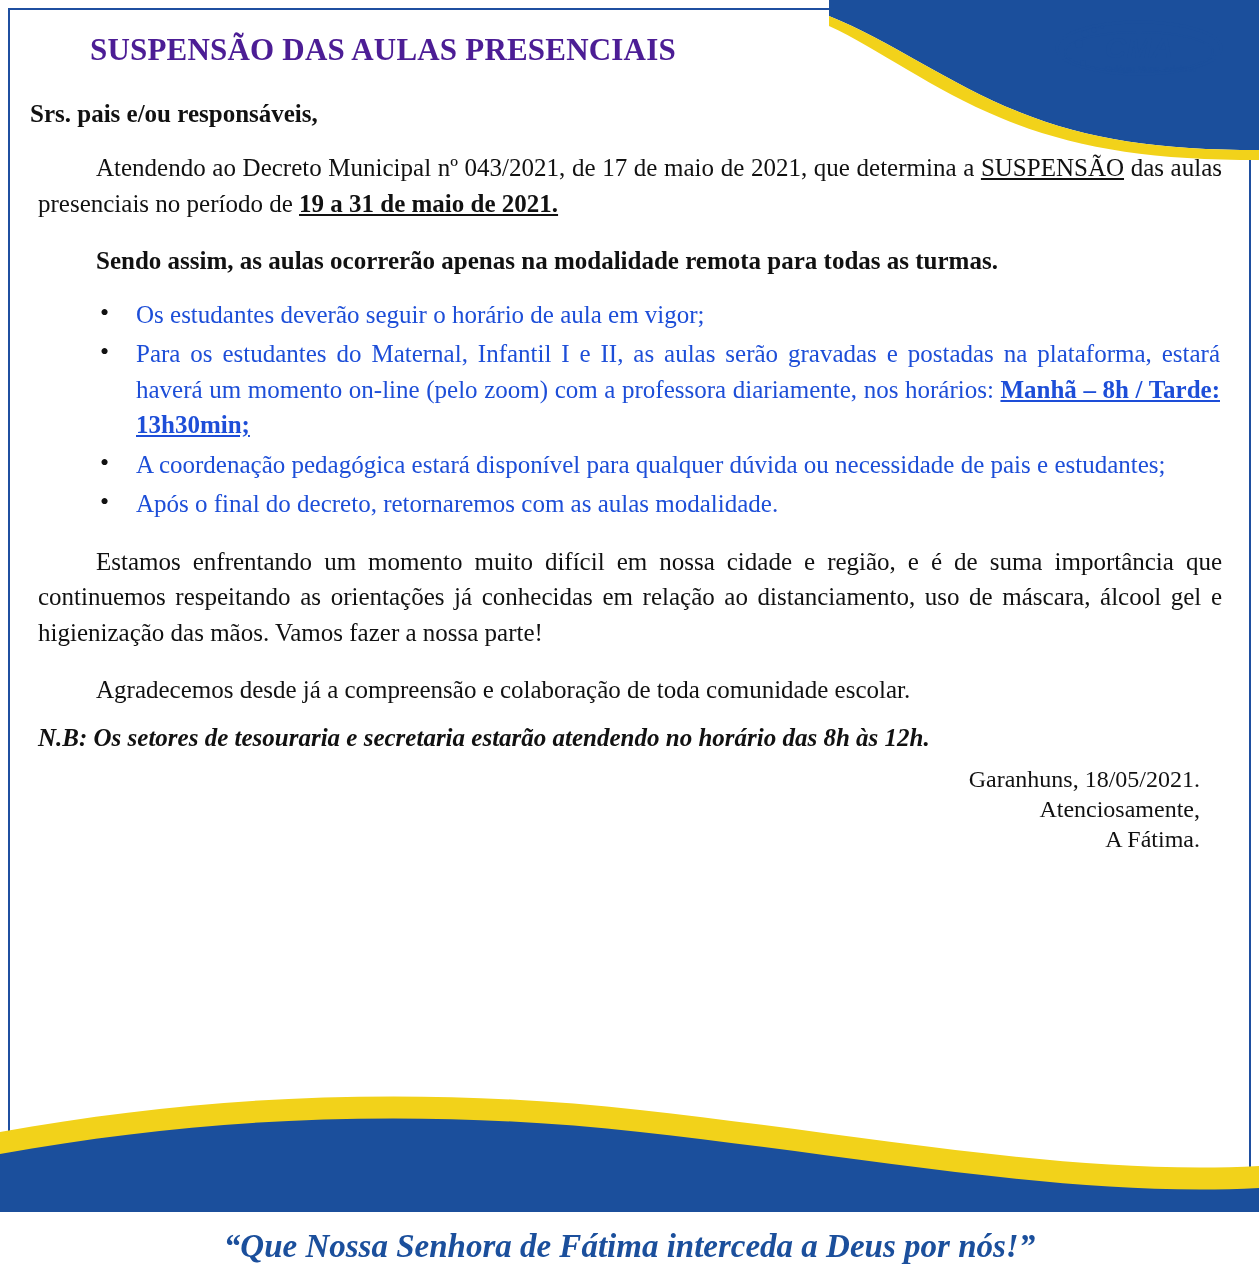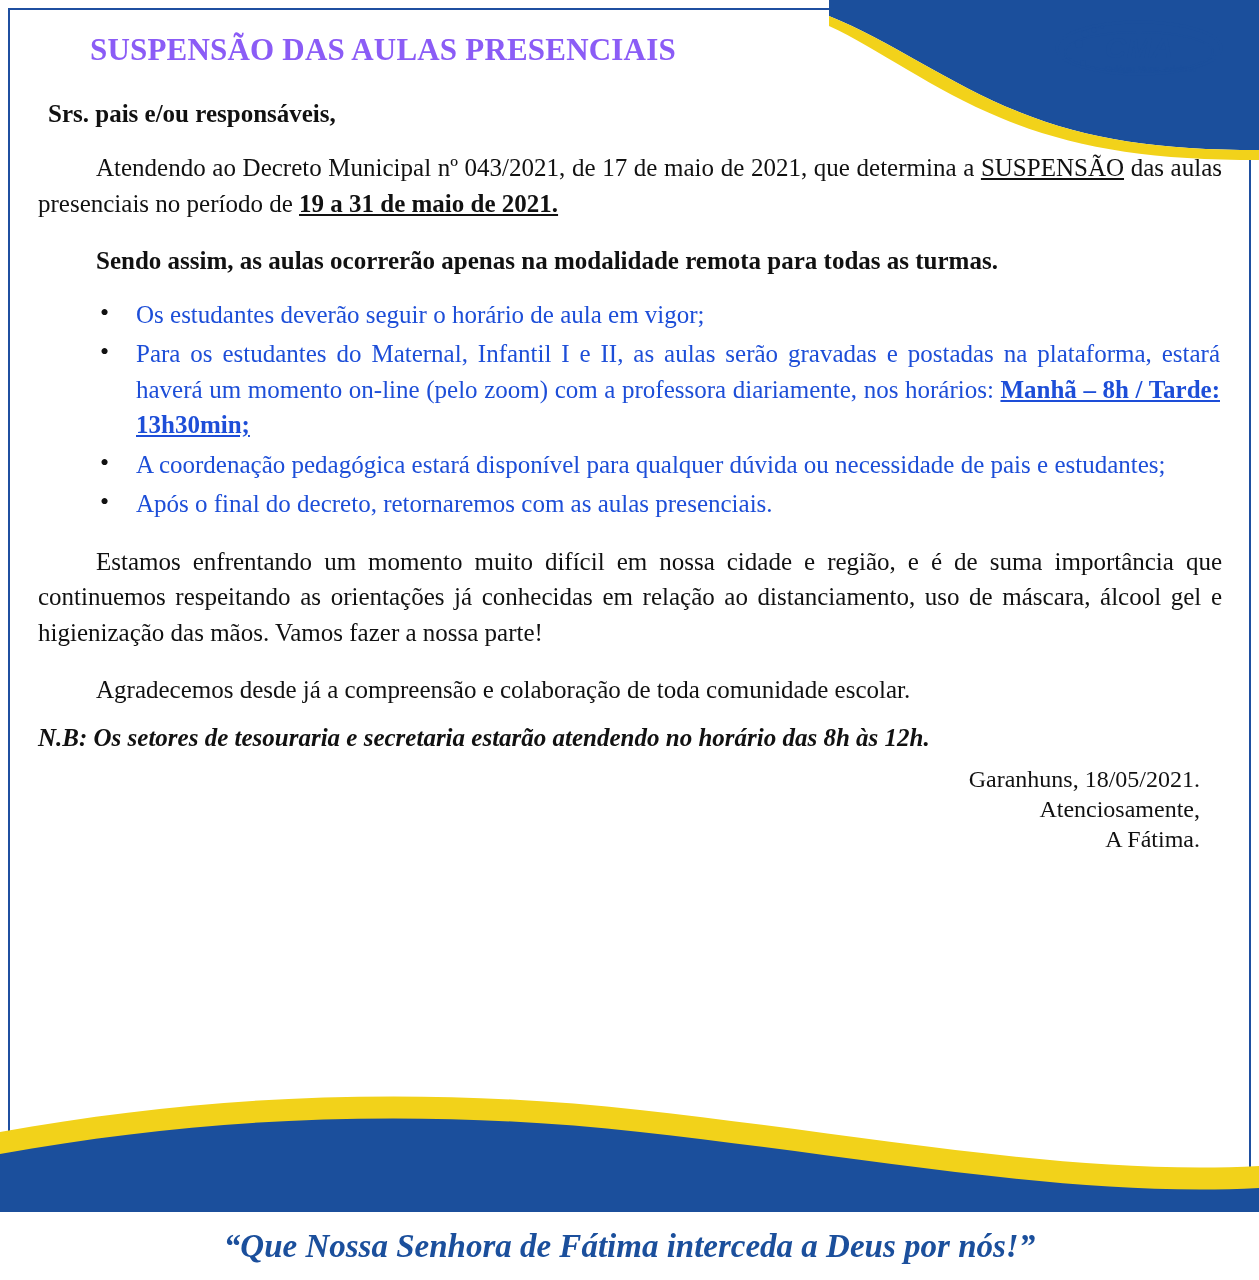--- a/index.html
+++ b/index.html
@@ -62,32 +62,32 @@
 
   
   .content {
     position: absolute;
     left: 30px;
     top: 22px;
     width: 1200px;
   }
 
   .doc-title {
-    color: #8b5cf6;
+    color: #4c1d95;
     font-weight: bold;
     font-size: 31px;
     letter-spacing: 0.2px;
     margin: 10px 0 0 60px;
     white-space: nowrap;
   }
 
   .salutation {
     font-weight: bold;
     font-size: 25px;
-    margin: 32px 0 0 18px;
+    margin: 32px 0 0 0;
     color: #111;
   }
 
   .para {
     font-size: 25px;
     line-height: 1.42;
     text-align: justify;
     text-justify: inter-word;
     margin: 22px 8px 0 8px;
     color: #111;
@@ -181,21 +181,21 @@
     <div class="salutation">Srs. pais e/ou responsáveis,</div>
 
     <p class="para"><span>Atendendo ao Decreto Municipal nº 043/2021, de 17 de maio de 2021, que determina a </span><u>SUSPENSÃO</u><span> das aulas presenciais no período de </span><b><u>19 a 31 de maio de 2021.</u></b></p>
 
     <p class="para bold">Sendo assim, as aulas ocorrerão apenas na modalidade remota para todas as turmas.</p>
 
     <ul class="bullets">
       <li><span>Os estudantes deverão seguir o horário de aula em vigor;</span></li>
       <li><span>Para os estudantes do Maternal, Infantil I e II, as aulas serão gravadas e postadas na plataforma, estará haverá um momento on-line (pelo zoom) com a professora diariamente, nos horários: </span><b><u>Manhã – 8h / Tarde: 13h30min;</u></b></li>
       <li><span>A coordenação pedagógica estará disponível para qualquer dúvida ou necessidade de pais e estudantes;</span></li>
-      <li><span>Após o final do decreto, retornaremos com as aulas presenciais.</span></li>
+      <li><span>Após o final do decreto, retornaremos com as aulas modalidade.</span></li>
     </ul>
 
     <p class="para">Estamos enfrentando um momento muito difícil em nossa cidade e região, e é de suma importância que continuemos respeitando as orientações já conhecidas em relação ao distanciamento, uso de máscara, álcool gel e higienização das mãos. Vamos fazer a nossa parte!</p>
 
     <p class="para">Agradecemos desde já a compreensão e colaboração de toda comunidade escolar.</p>
 
     <div class="nb-line">N.B: Os setores de tesouraria e secretaria estarão atendendo no horário das 8h às 12h.</div>
 
     <div class="signature">
       <div>Garanhuns, 18/05/2021.</div>

